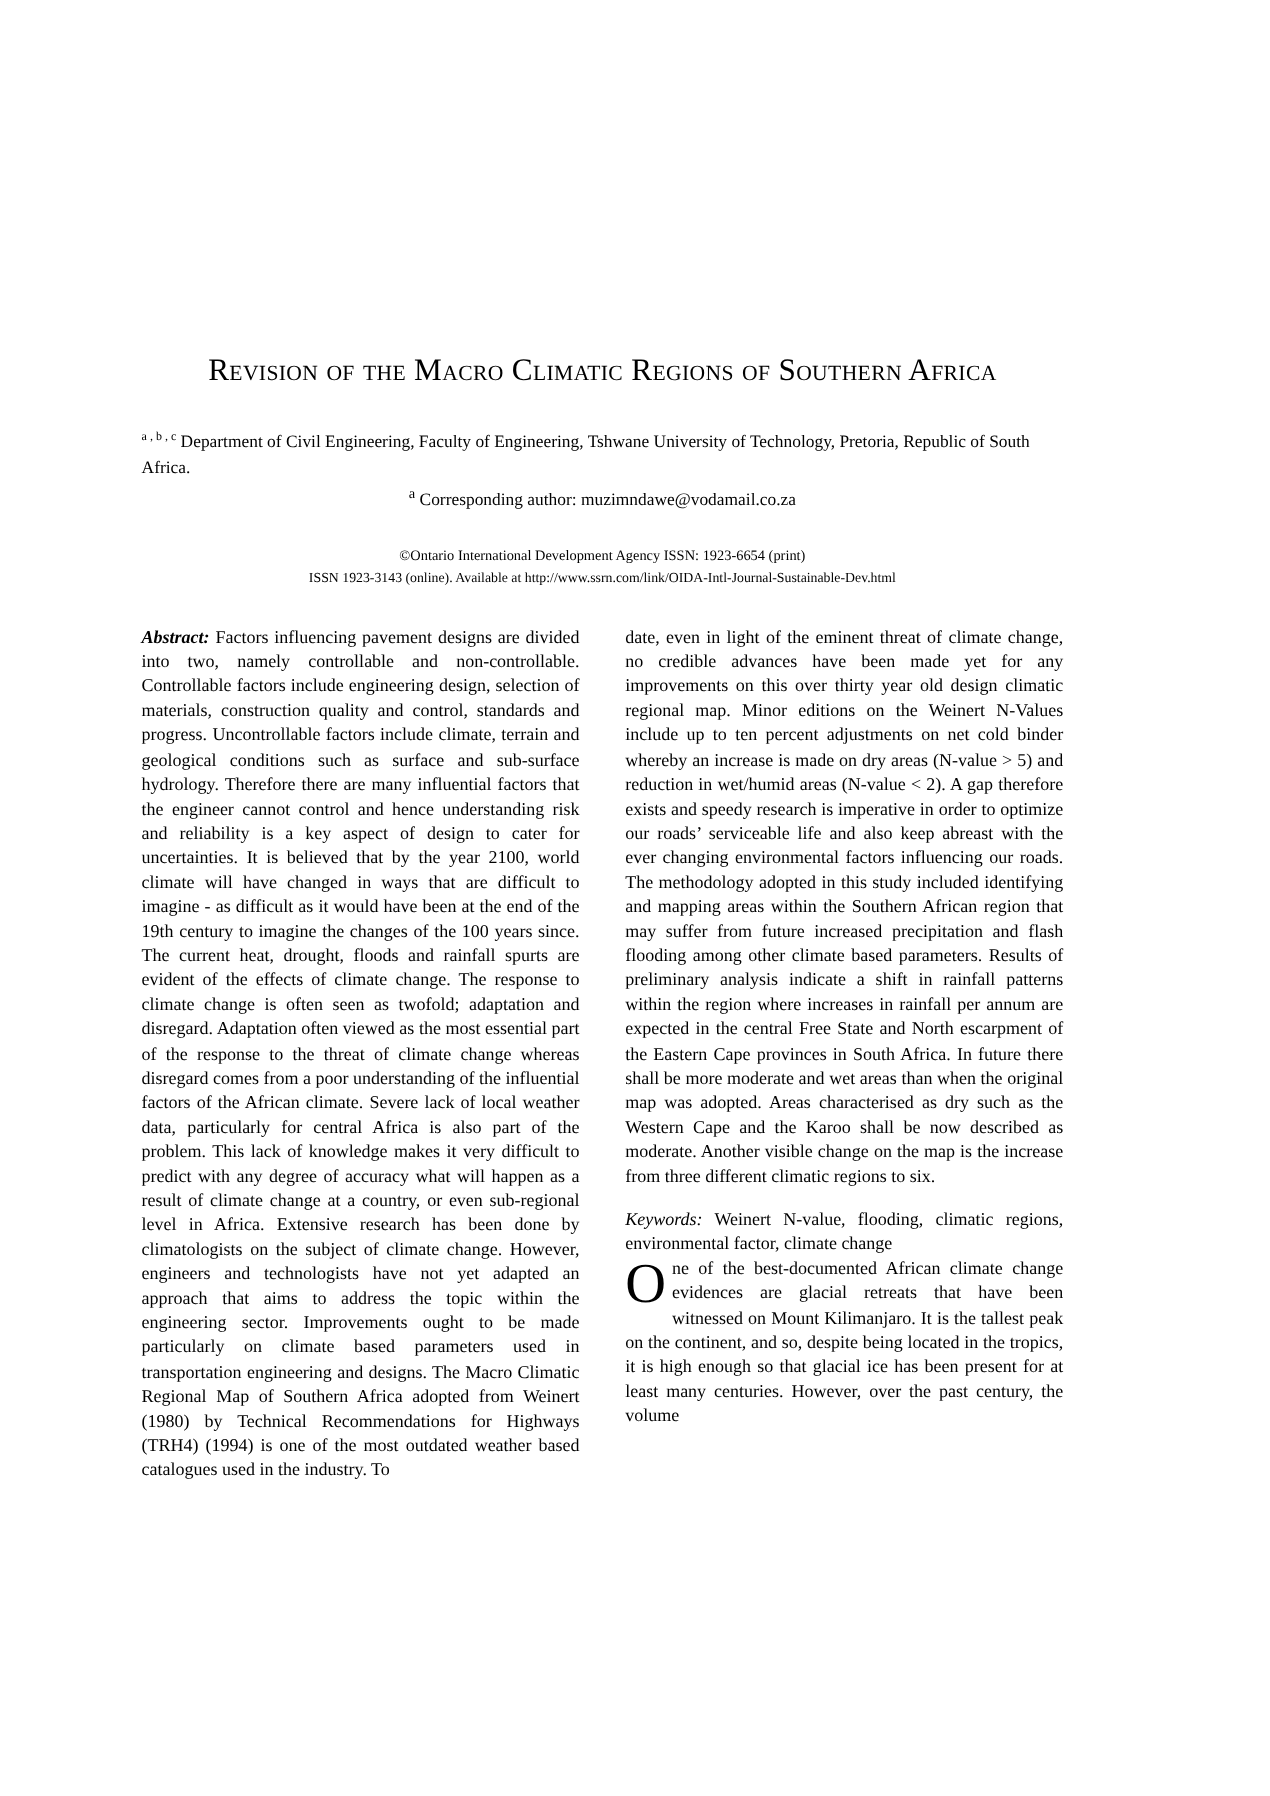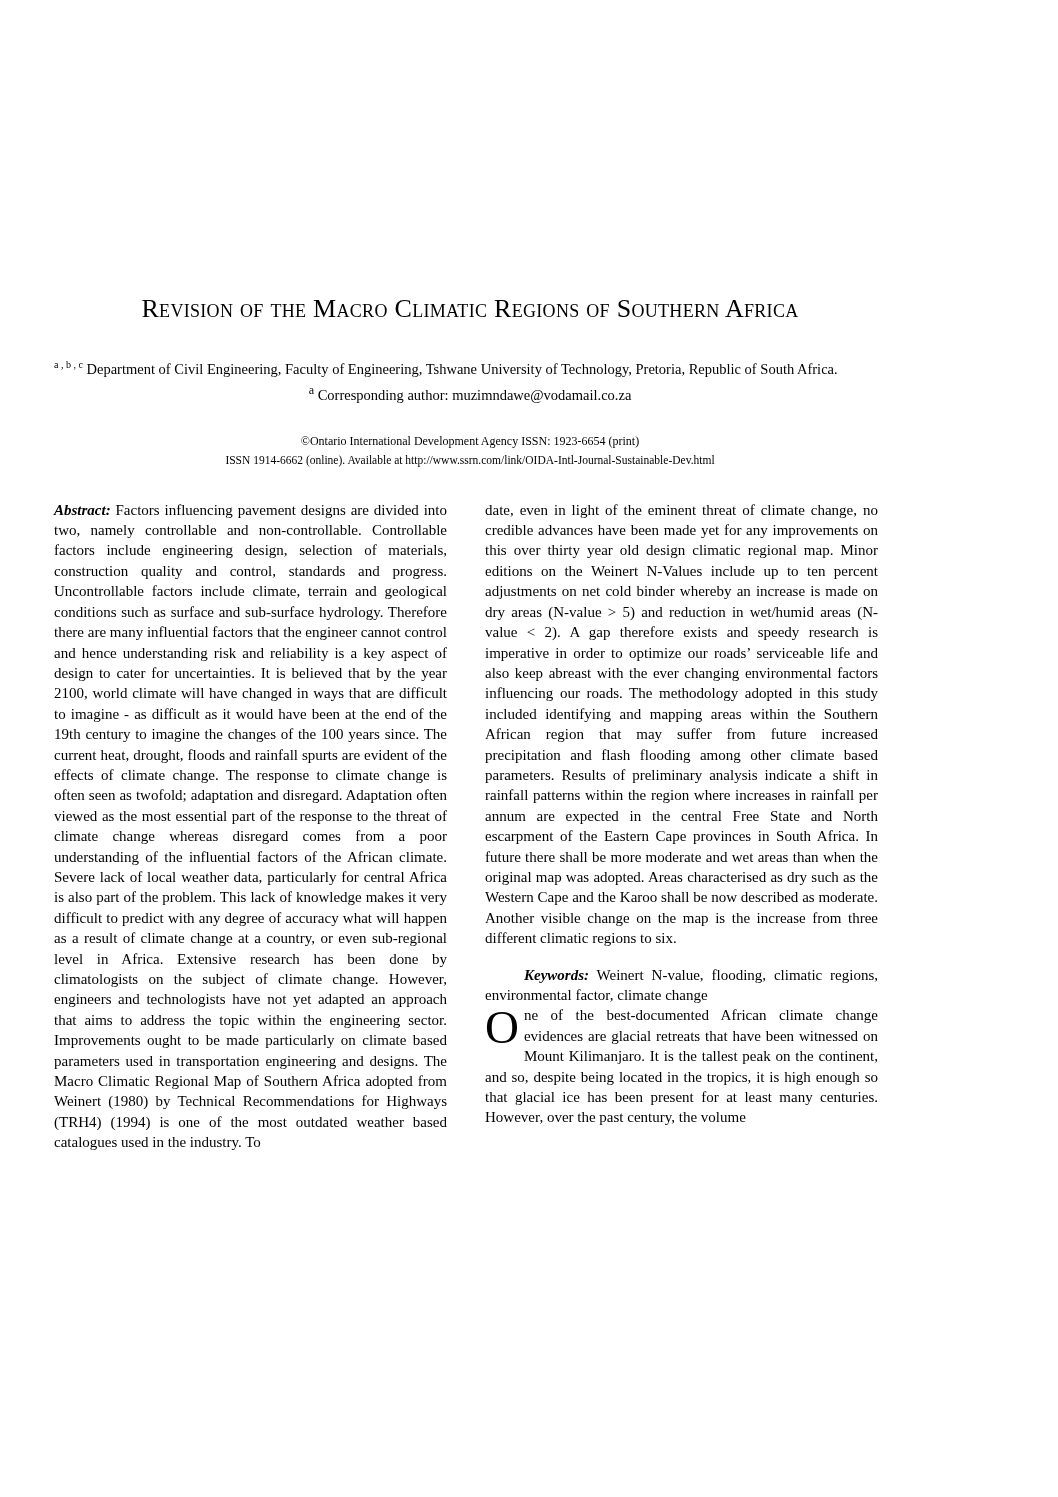--- a/index.html
+++ b/index.html
@@ -11,21 +11,21 @@
     width: 1058px;
     height: 1497px;
     font-family: "Liberation Serif", serif;
     color: #000000;
   }
   .page {
     position: relative;
     width: 1004px;
     height: 1497px;
     box-sizing: border-box;
-    padding: 290px 118px 40px 54px;
+    padding: 290px 118px 40px 118px;
   }
   .title {
     text-align: center;
     font-size: 26px;
     line-height: 38px;
     font-variant: small-caps;
     letter-spacing: 0.3px;
     margin: 0 0 26px 0;
     font-weight: normal;
     padding: 0 40px;
@@ -78,23 +78,22 @@
     text-indent: 0;
   }
   .abstract-label {
     font-weight: bold;
     font-style: italic;
   }
   .keywords {
     margin-top: 16px !important;
   }
   .kw-label {
-    font-weight: bold;
+    font-weight: normal;
     font-style: italic;
-    margin-left: 39px;
   }
   .section-head {
     text-align: center;
     font-variant: small-caps;
     font-size: 16px;
     margin: 18px 0 10px 0;
     letter-spacing: 0.4px;
   }
   .dropcap-par {
     text-align: justify;
@@ -120,21 +119,21 @@
     <span>Department of Civil Engineering, Faculty of Engineering, Tshwane University of Technology, Pretoria, Republic of South Africa.</span>
   </div>
 
   <div class="corresponding">
     <sup>a</sup>
     <span>Corresponding author: muzimndawe@vodamail.co.za</span>
   </div>
 
   <div class="pubinfo">
     <div class="line1">©Ontario International Development Agency ISSN: 1923-6654 (print)</div>
-    <div class="line2">ISSN 1914-6662 (online). Available at http://www.ssrn.com/link/OIDA-Intl-Journal-Sustainable-Dev.html</div>
+    <div class="line2">ISSN 1923-3143 (online). Available at http://www.ssrn.com/link/OIDA-Intl-Journal-Sustainable-Dev.html</div>
   </div>
 
   <div class="columns">
 
     <div class="col">
       <p>
         <span class="abstract-label">Abstract:</span><span> Factors influencing pavement designs are divided into two, namely controllable and non-controllable. Controllable factors include engineering design, selection of materials, construction quality and control, standards and progress. Uncontrollable factors include climate, terrain and geological conditions such as surface and sub-surface hydrology. Therefore there are many influential factors that the engineer cannot control and hence understanding risk and reliability is a key aspect of design to cater for uncertainties. It is believed that by the year 2100, world climate will have changed in ways that are difficult to imagine - as difficult as it would have been at the end of the 19th century to imagine the changes of the 100 years since. The current heat, drought, floods and rainfall spurts are evident of the effects of climate change. The response to climate change is often seen as twofold; adaptation and disregard. Adaptation often viewed as the most essential part of the response to the threat of climate change whereas disregard comes from a poor understanding of the influential factors of the African climate. Severe lack of local weather data, particularly for central Africa is also part of the problem. This lack of knowledge makes it very difficult to predict with any degree of accuracy what will happen as a result of climate change at a country, or even sub-regional level in Africa. Extensive research has been done by climatologists on the subject of climate change. However, engineers and technologists have not yet adapted an approach that aims to address the topic within the engineering sector. Improvements ought to be made particularly on climate based parameters used in transportation engineering and designs. The Macro Climatic Regional Map of Southern Africa adopted from Weinert (1980) by Technical Recommendations for Highways (TRH4) (1994) is one of the most outdated weather based catalogues used in the industry. To</span>
       </p>
     </div>
 

